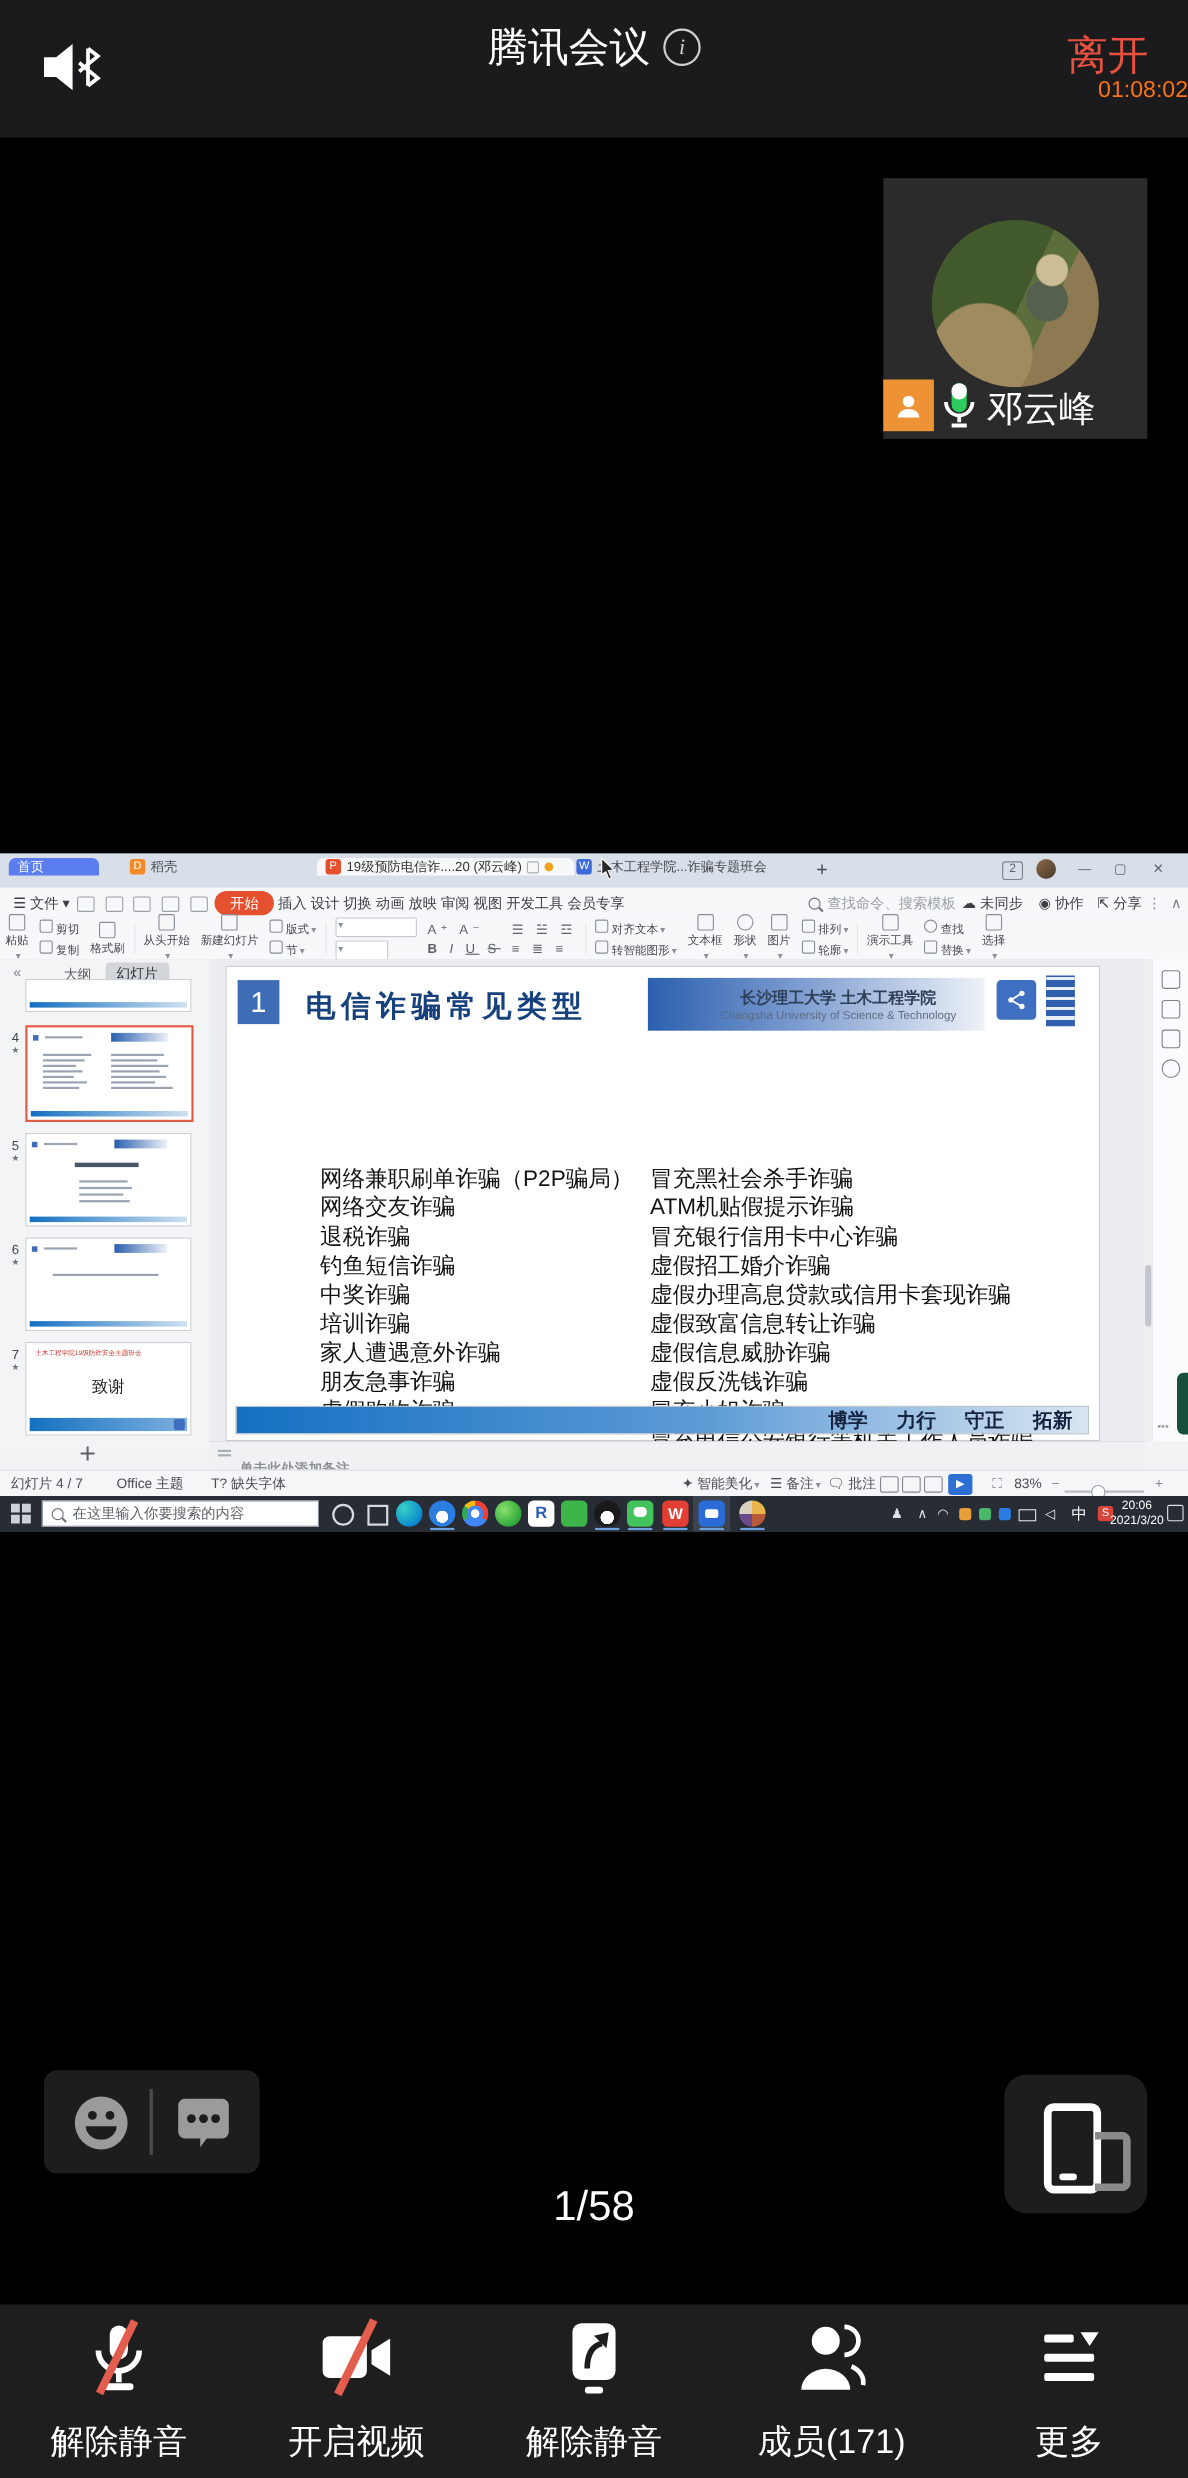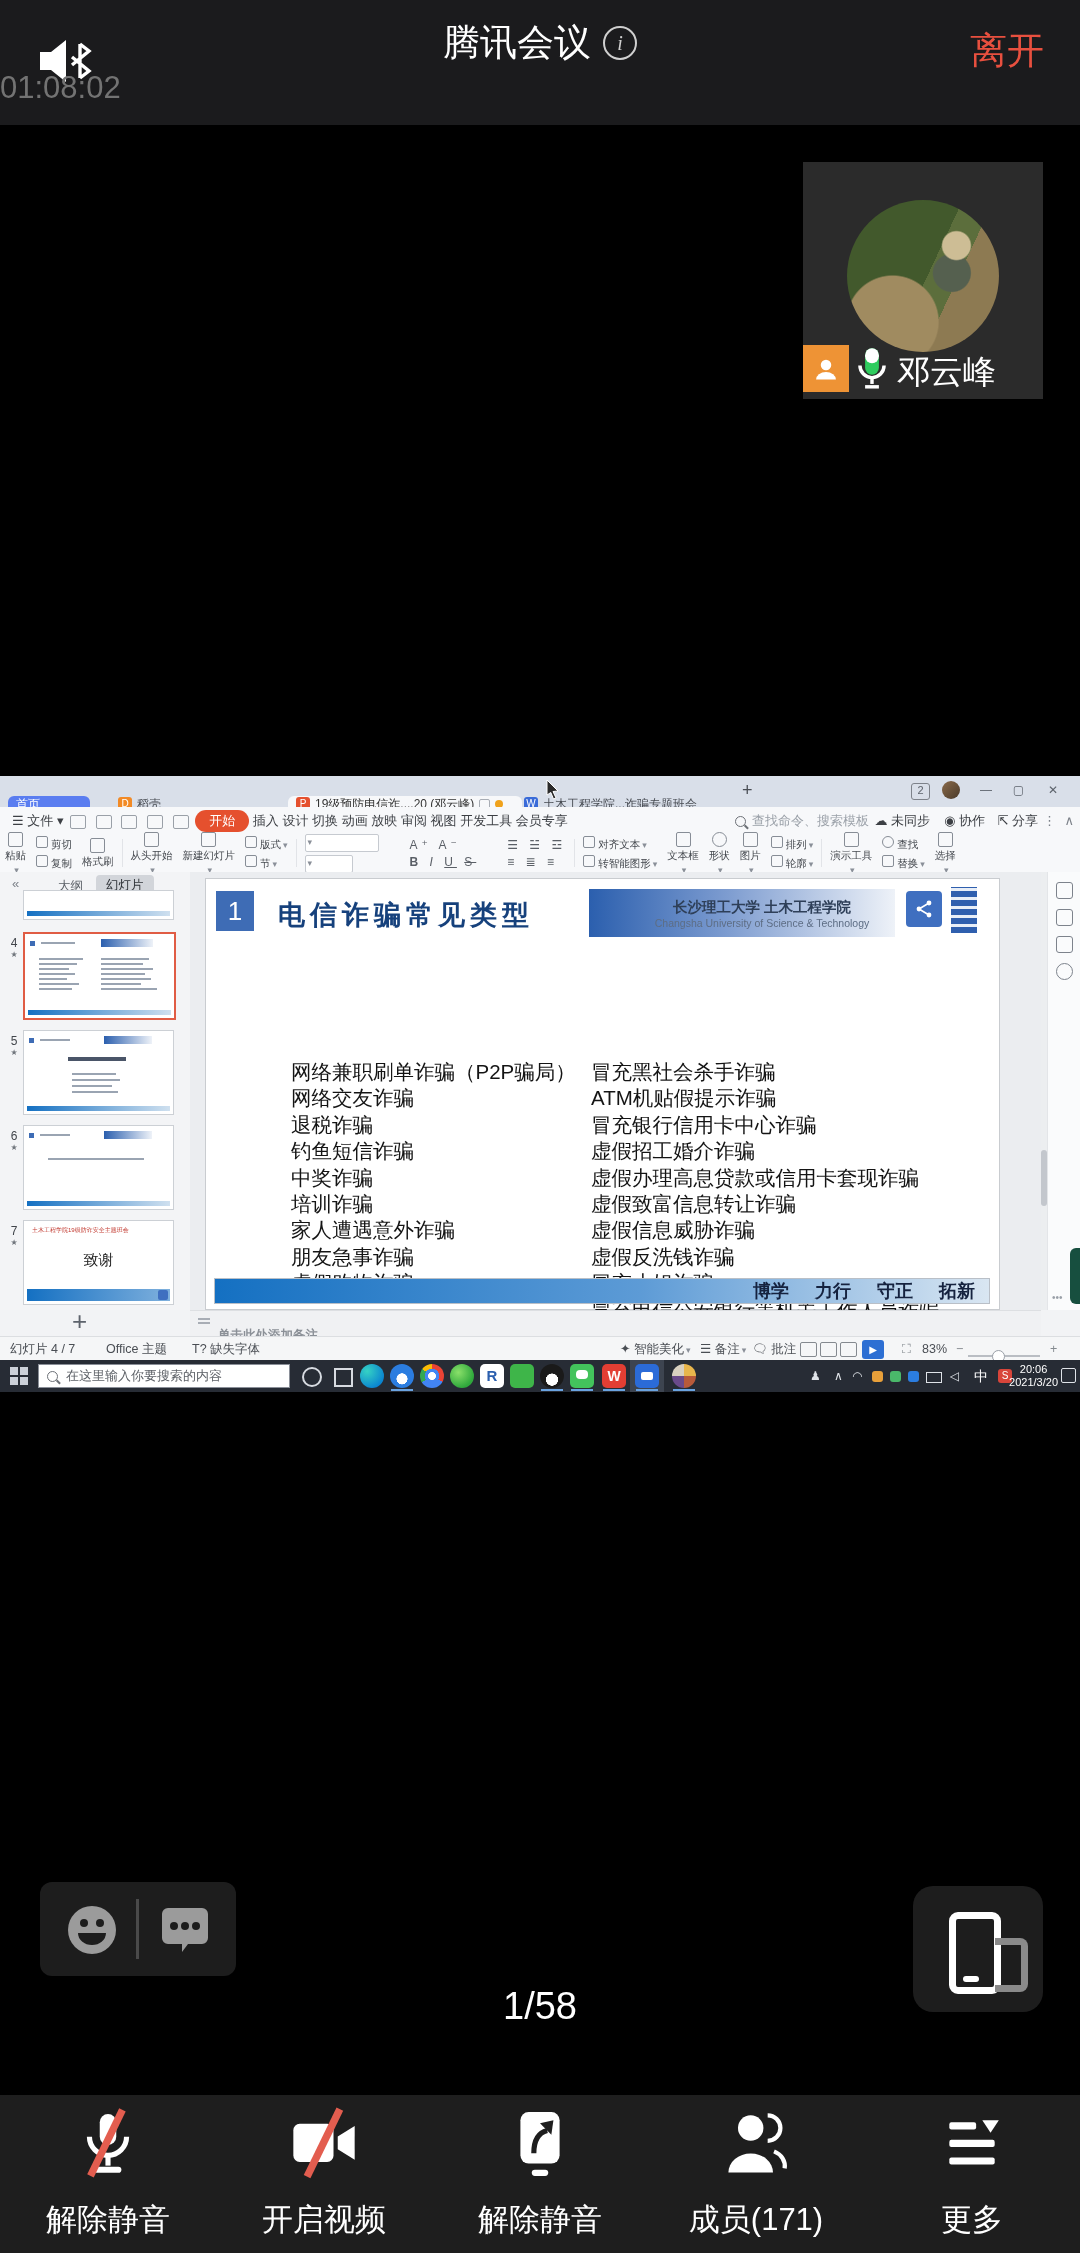--- a/index.html
+++ b/index.html
@@ -5,51 +5,51 @@
   html,body{margin:0;padding:0;background:#000;font-family:"Liberation Sans","DejaVu Sans",sans-serif;}
   #app{position:relative;width:1080px;height:2253px;background:#000;overflow:hidden;}
   .abs{position:absolute;}
   .flex{display:flex;align-items:center;}
   
   #topbar{left:0;top:0;width:1080px;height:125px;background:#1b1b1d;}
   .tb-center{left:0;right:0;top:18px;text-align:center;color:#fff;font-size:37px;}
   .tb-center .inner{display:inline-flex;align-items:center;gap:12px;}
   .info-circ{display:inline-block;width:30px;height:30px;border:2px solid #cfcfcf;border-radius:50%;color:#cfcfcf;font-size:20px;line-height:30px;text-align:center;}
   .info-circ::before{content:"i";font-family:"Liberation Serif",serif;font-style:italic;}
-  .tb-timer{left:0;right:0;top:70px;text-align:left;color:#737373;font-size:31px;}
+  .tb-timer{left:0;right:0;top:70px;text-align:right;color:#f97316;font-size:21px;}
   .tb-leave{right:36px;top:26px;color:#e8503f;font-size:37px;}
   
   #vtile{left:803px;top:162px;width:240px;height:237px;background:#2b2b2b;}
   .avatar{left:44px;top:38px;width:152px;height:152px;border-radius:50%;overflow:hidden;
     background:
       radial-gradient(circle at 72% 30%,#cdbd95 0 9%,rgba(0,0,0,0) 10%),
       radial-gradient(circle at 69% 48%,#55604f 0 14%,rgba(0,0,0,0) 15%),
       radial-gradient(circle at 30% 80%,#a08b60 0 28%,rgba(0,0,0,0) 29%),
       linear-gradient(115deg,#42592c 0 52%,#5c6e3c 52% 66%,#8d7a52 66% 100%);}
   .mem-badge{left:0;top:183px;width:46px;height:47px;background:#ee9335;display:flex;align-items:center;justify-content:center;}
   .vname{left:94px;top:188px;color:#fff;font-size:33px;}
   
   #screen{left:0;top:776px;width:1080px;height:616px;background:#f2f3f5;font-size:13px;color:#3c3f44;}
   #stabbar{left:0;top:0;width:1080px;height:31px;background:#d9dfe9;}
-  .btab{height:16px;top:20px;border-radius:6px 6px 0 0;display:flex;align-items:center;padding:0 8px;gap:5px;font-size:12px;}
+  .btab{height:16px;top:4px;border-radius:6px 6px 0 0;display:flex;align-items:center;padding:0 8px;gap:5px;font-size:12px;}
   .btab.home{background:#5a7df0;color:#fff;}
   .btab.active{background:#f7f8fa;color:#333;}
   .btab.idle{color:#474b52;}
   .tabicon{width:14px;height:14px;border-radius:3px;color:#fff;font-size:10px;line-height:14px;text-align:center;flex:0 0 auto;}
   .winbtn{color:#5d636c;font-size:12px;}
   #smenubar{left:0;top:31px;width:1080px;height:27px;background:#f7f8fa;border-bottom:1px solid #e6e8eb;}
   .mitem{font-size:13px;color:#3c3f44;padding:0 0;line-height:27px;display:inline-block;}
   .mitem.start{background:#e5502e;color:#fff;border-radius:13px;line-height:22px;margin-top:2px;padding:0 14px;}
   .qtool{display:inline-block;width:14px;height:12px;border:1px solid #9aa0a8;border-radius:2px;margin:0 3px;vertical-align:middle;}
   #sribbon{left:0;top:58px;width:1080px;height:38px;background:#f7f8fa;border-bottom:1px solid #dfe1e5;}
   .rb{display:flex;flex-direction:column;align-items:center;justify-content:center;gap:2px;padding:0 5px;font-size:10.5px;color:#45494f;white-space:nowrap;}
   .rb2{display:flex;flex-direction:column;justify-content:center;gap:3px;padding:0 5px;font-size:10.5px;color:#45494f;white-space:nowrap;}
   .ribic{display:inline-block;width:13px;height:13px;border:1.2px solid #878d96;border-radius:2px;}
   .ribic.sm{width:10px;height:10px;margin-right:3px;}
-  .fmt{font-size:12px;color:#5a5f66;letter-spacing:4px;margin-left:21px;}
+  .fmt{font-size:12px;color:#5a5f66;letter-spacing:4px;}
   .fontbox{width:72px;height:16px;border:1px solid #c6cad0;background:#fff;border-radius:2px;}
   .dd::after{content:"▾";font-size:9px;color:#8a8f98;margin-left:2px;}
   .rsep{width:1px;height:28px;background:#e2e4e8;margin:0 3px;}
   
   #panel{left:0;top:96px;width:190px;height:438px;background:#f3f4f6;border-right:1px solid #d9dbdf;}
   .ptab{font-size:12.5px;color:#5a5f66;}
   .ptab.sel{background:#d2d5da;border-radius:4px;padding:2px 10px;color:#2f3338;}
   .thumb{left:23px;width:149px;background:#fff;border:1px solid #ccd0d5;}
   .thumb.sel{border:2px solid #e05c44;}
   .tline{position:absolute;height:2px;background:#9aa4b2;}

